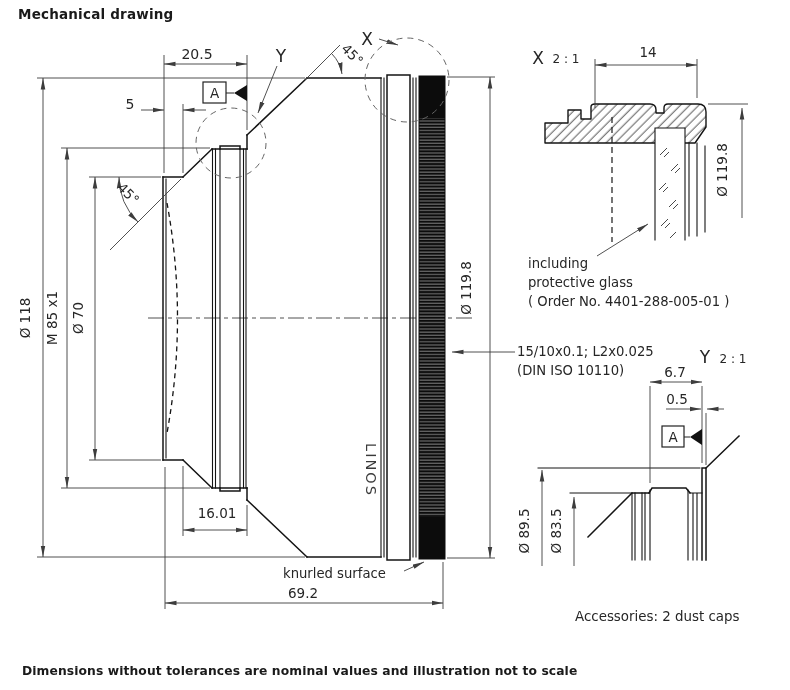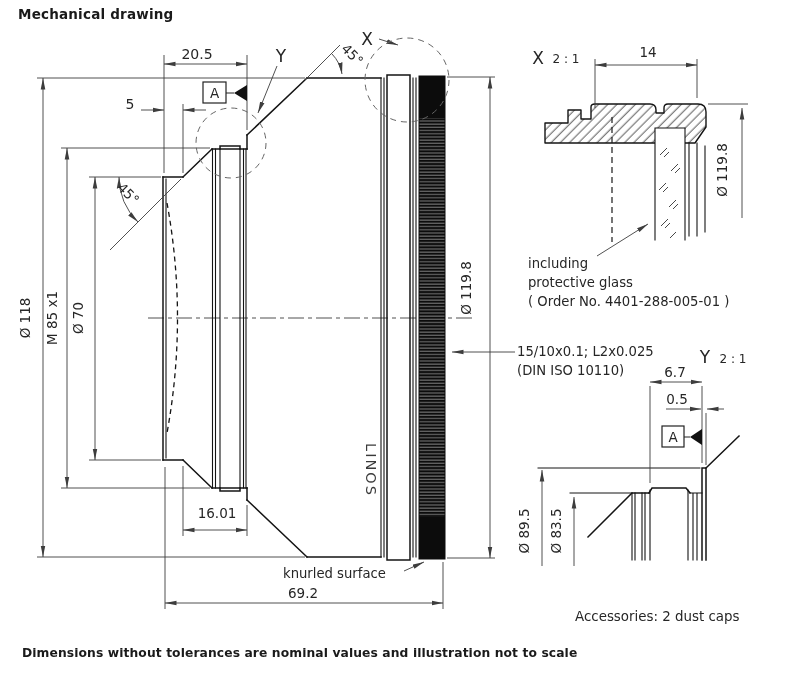--- a/index.html
+++ b/index.html
@@ -1,19 +1,19 @@
 <!DOCTYPE html>
 <html><head>
 <meta charset="utf-8">
 <style>
   html,body{margin:0;padding:0;background:#fff;}
   .page{position:relative;width:790px;height:690px;background:#ffffff;overflow:hidden;
         font-family:"DejaVu Sans","Liberation Sans",sans-serif;color:#1a1a1a;}
   .title{position:absolute;left:18px;top:6px;font-size:13.5px;font-weight:bold;letter-spacing:.2px;}
-  .footer{position:absolute;left:22px;top:646px;font-size:12.3px;font-weight:600;letter-spacing:.1px;}
+  .footer{position:absolute;left:22px;top:664px;font-size:12.3px;font-weight:600;letter-spacing:.1px;}
   svg{position:absolute;left:0;top:0;}
   svg text{fill:#262626;font-family:"DejaVu Sans","Liberation Sans",sans-serif;}
   .dt{font-size:13.5px;}
   .dt14{font-size:14px;}
   .lbl{font-size:17px;}
   .scl{font-size:12px;}
   .note{font-size:13.2px;}
   .outl{stroke:#141414;stroke-width:1.5;fill:none;stroke-linecap:square;}
   .outl2{stroke:#141414;stroke-width:1.1;fill:none;stroke-linecap:square;}
   .dim{stroke:#3d3d3d;stroke-width:0.9;fill:none;}

